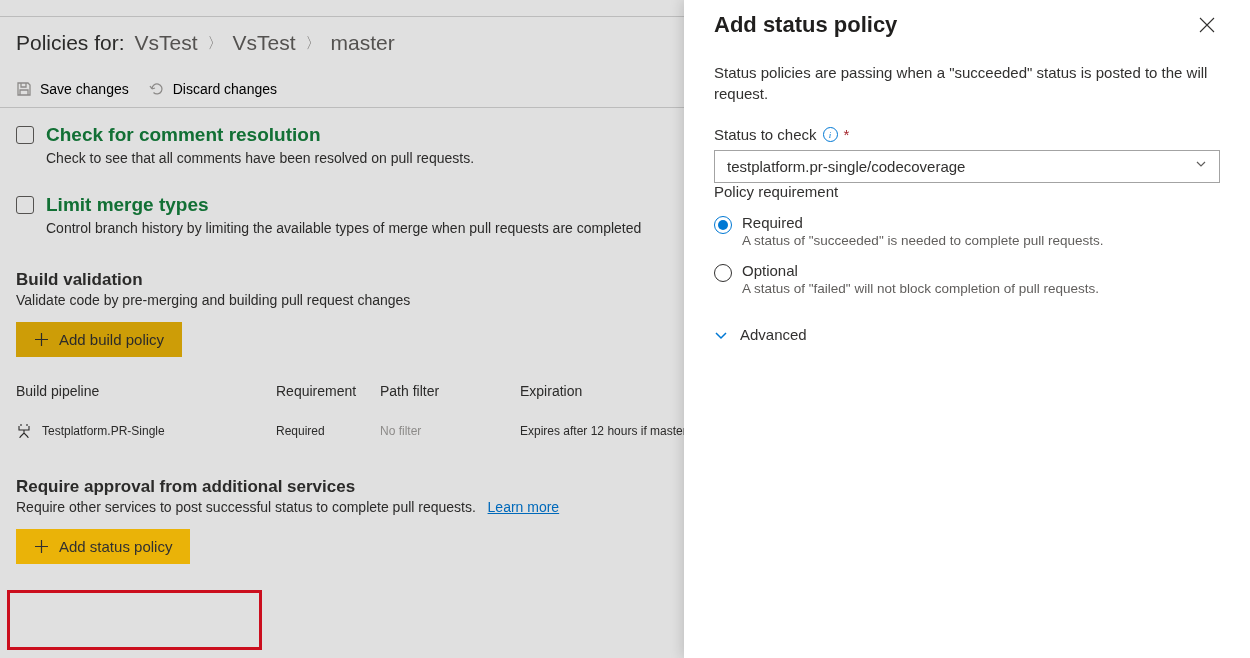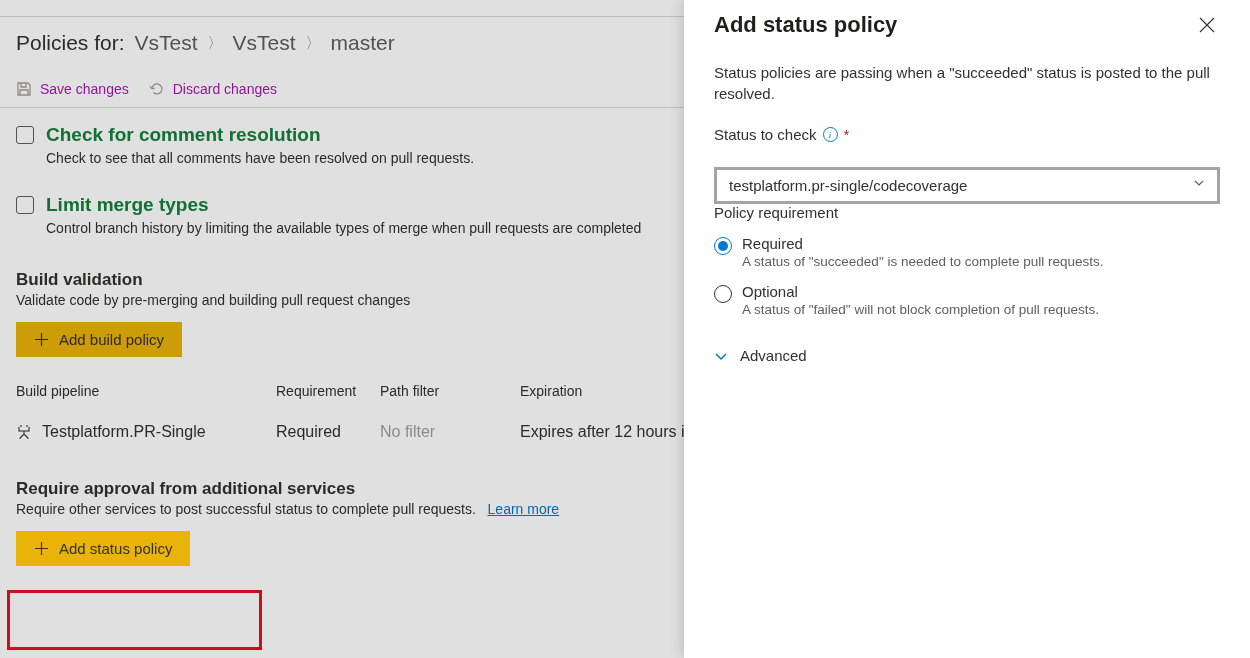--- a/index.html
+++ b/index.html
@@ -50,21 +50,21 @@
       color: #a19f9d;
     }
     .toolbar-btn {
       display: inline-flex;
       align-items: center;
       gap: 8px;
       background: none;
       border: none;
       font-family: inherit;
       font-size: 14px;
-      color: #a21caf;
+      color: #000000;
       cursor: default;
     }
     .policy-check {
       display: flex;
       align-items: flex-start;
       gap: 12px;
       padding: 16px 0 12px 0;
     }
     .checkbox-box {
       width: 18px; height: 18px;
@@ -116,21 +116,21 @@
       font-size: 14px;
       color: #323130;
     }
     .col-pipeline { width: 260px; }
     .col-req { width: 104px; }
     .col-filter { width: 140px; }
     .col-exp { flex: 1; }
     .table-row {
       display: flex;
       margin-top: 24px;
-      font-size: 16px;
+      font-size: 12px;
       align-items: center;
     }
     .pipeline-cell {
       display: flex;
       align-items: center;
       gap: 10px;
       width: 260px;
     }
     .no-filter { color: #a19f9d; }
     .highlight-box {
@@ -183,22 +183,22 @@
       border-radius: 50%;
       display: inline-flex;
       align-items: center;
       justify-content: center;
       font-size: 9px;
       color: #0078d4;
       font-style: italic;
       font-family: serif;
     }
     .select-box {
-      margin-top: 24px;
-      border: 3px solid #a3a3a3;
+      margin-top: 7px;
+      border: 1px solid #a3a3a3;
       display: flex;
       justify-content: space-between;
       padding: 7px 12px;
       font-size: 15px;
     }
     .section-hdr {
       font-size: 15px;
       font-weight: 400;
     }
     .radio-row {
@@ -333,21 +333,21 @@
 <div class="panel">
   <div class="panel-header">
     <div class="panel-title">Add status policy</div>
     <button class="close-btn">
       <svg width="18" height="18" viewBox="0 0 18 18">
           <path stroke="#323130" stroke-width="1.1" d="M2 2l14 14M16 2L2 16"></path>
         </svg>
     </button>
   </div>
 
-  <div class="panel-desc">Status policies are passing when a "succeeded" status is posted to the pull resolved.</div>
+  <div class="panel-desc">Status policies are passing when a "succeeded" status is posted to the will request.</div>
 
   <div class="field-label">
     <span>Status to check</span>
     <span class="info-circle">i</span>
     <span class="required-star">*</span>
   </div>
 
   <div class="select-box">
     <span>testplatform.pr-single/codecoverage</span>
     <svg width="12" height="12" viewBox="0 0 12 12">

